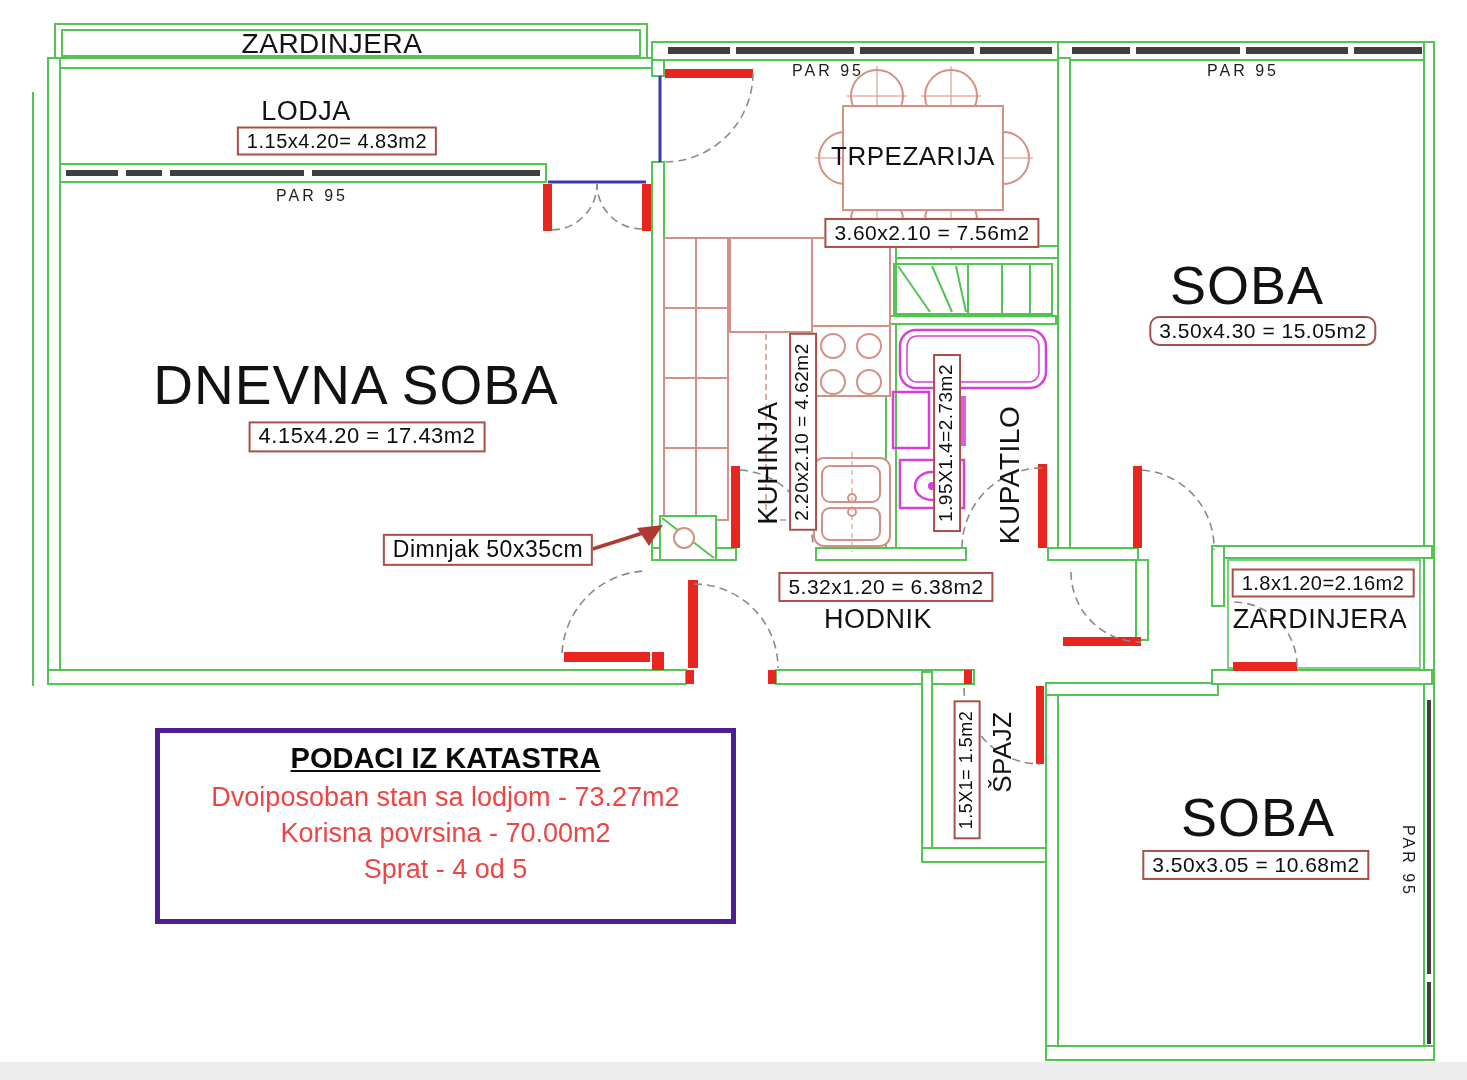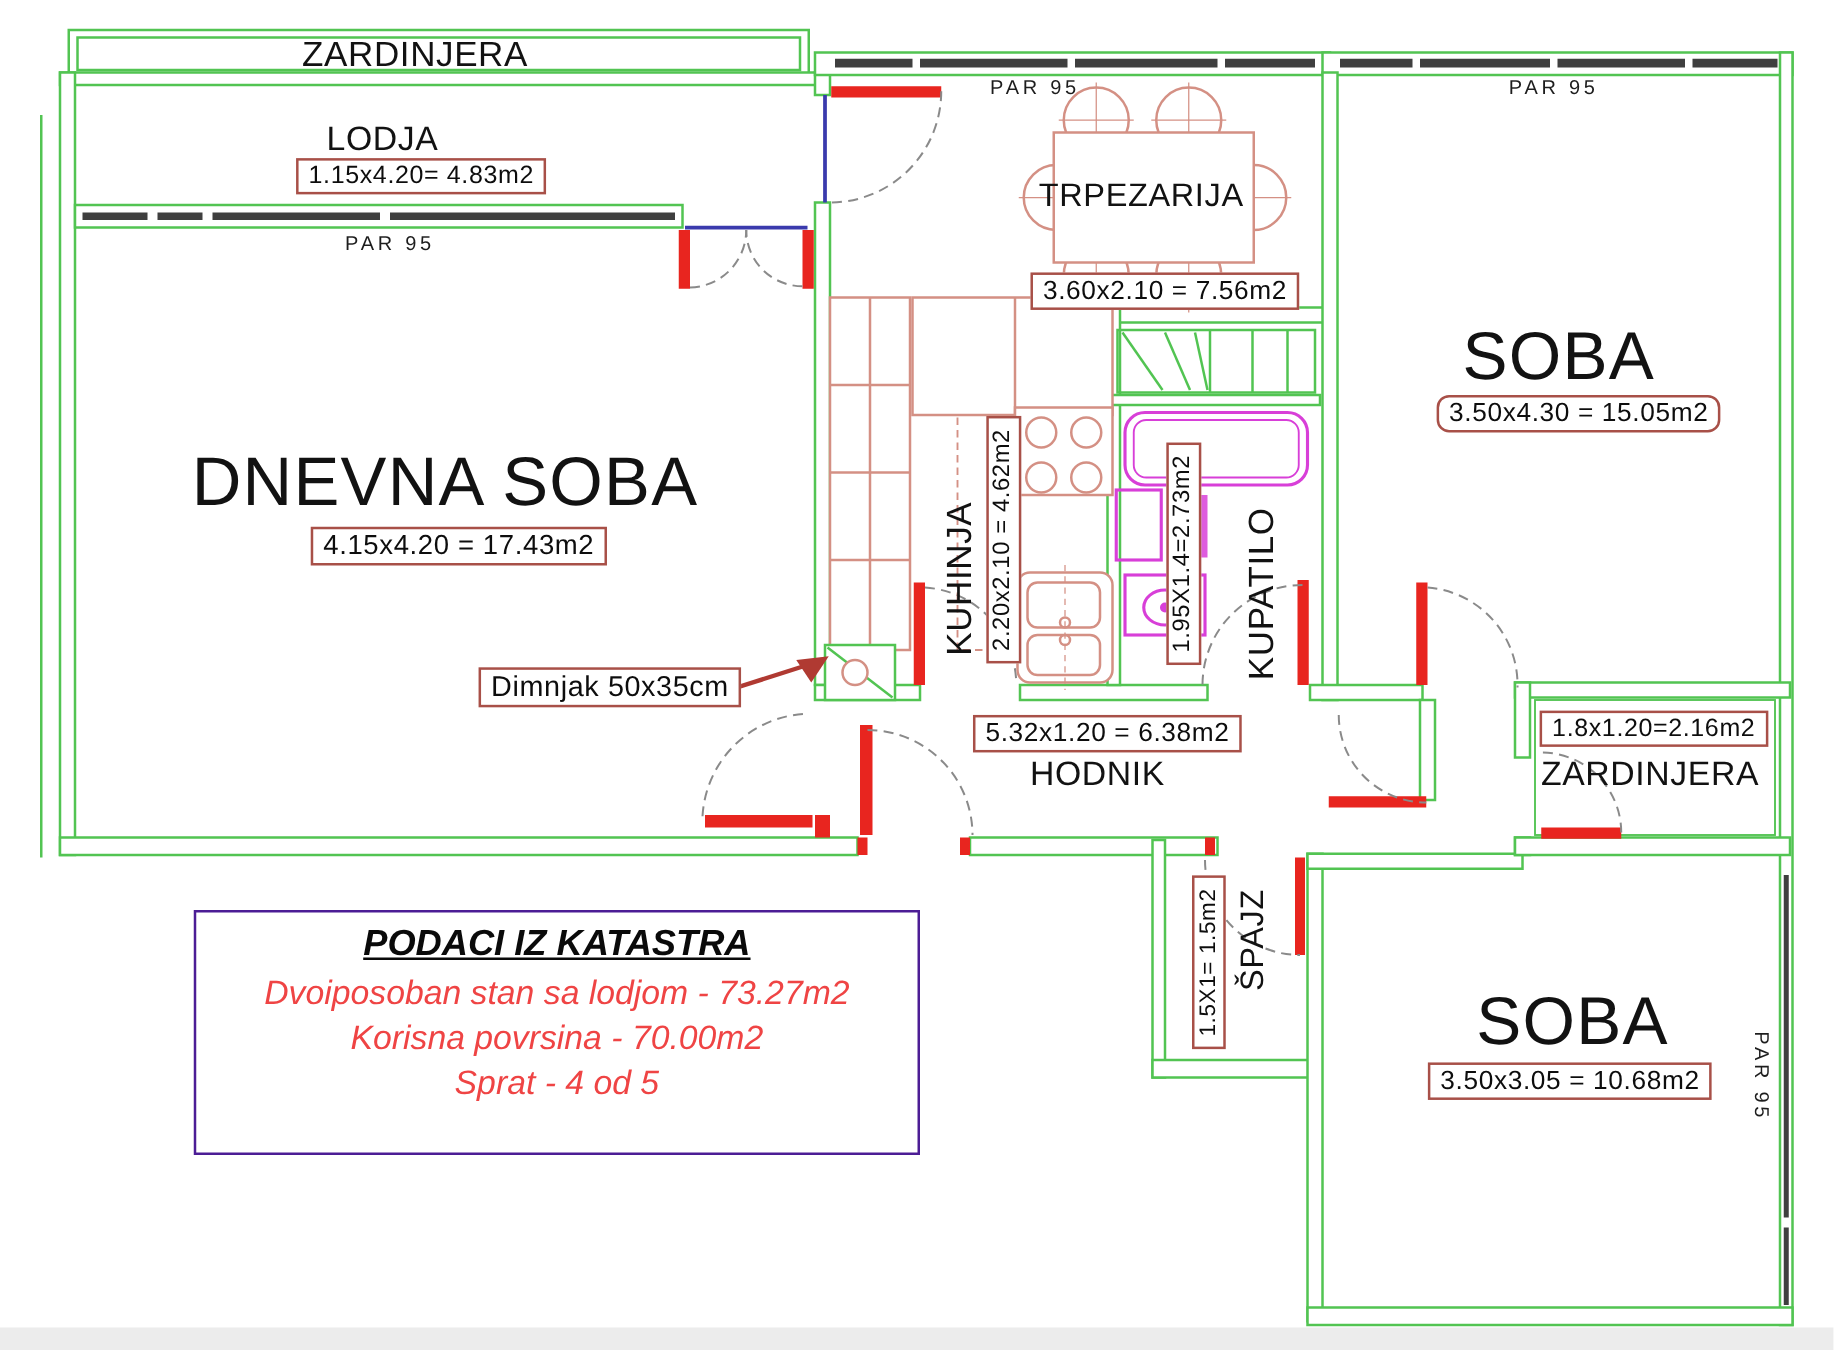--- a/index.html
+++ b/index.html
@@ -16,23 +16,22 @@
   .vert-cw{transform:translate(-50%,-50%) rotate(90deg);}
   .dim-box{
     border:2px solid #a85048;background:#fff;padding:1px 8px 2px 8px;
     color:#0d0d0d;
   }
   .par{font-size:16px;letter-spacing:3px;color:#1d1d1d;}
   .room-big{font-size:54px;letter-spacing:1px;}
   .room-med{font-size:27px;}
   #kataster-box{
     position:absolute;left:155px;top:728px;width:581px;height:196px;
-    border:2px solid #4c1d95;background:#fff;text-align:center;
+    border:5px solid #4c1d95;background:#fff;text-align:center;
     box-sizing:border-box;
-    font-style:italic;
   }
   #kataster-title{
     font-size:29px;font-weight:bold;text-decoration:underline;
     margin-top:9px;margin-bottom:5px;color:#0a0a0a;
   }
   .kataster-line{font-size:27px;line-height:1.33;color:#ef4444;}
 </style>
 </head>
 <body>
 

